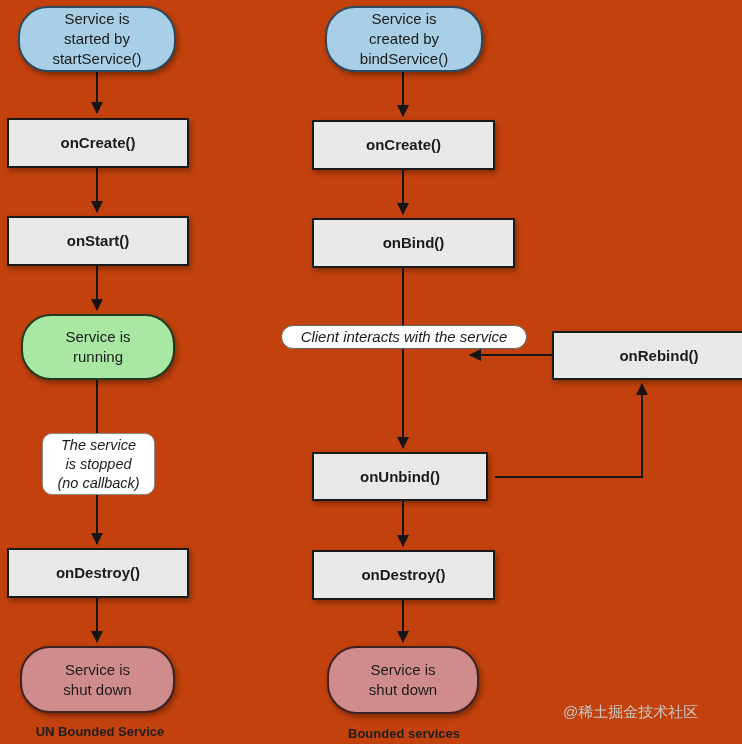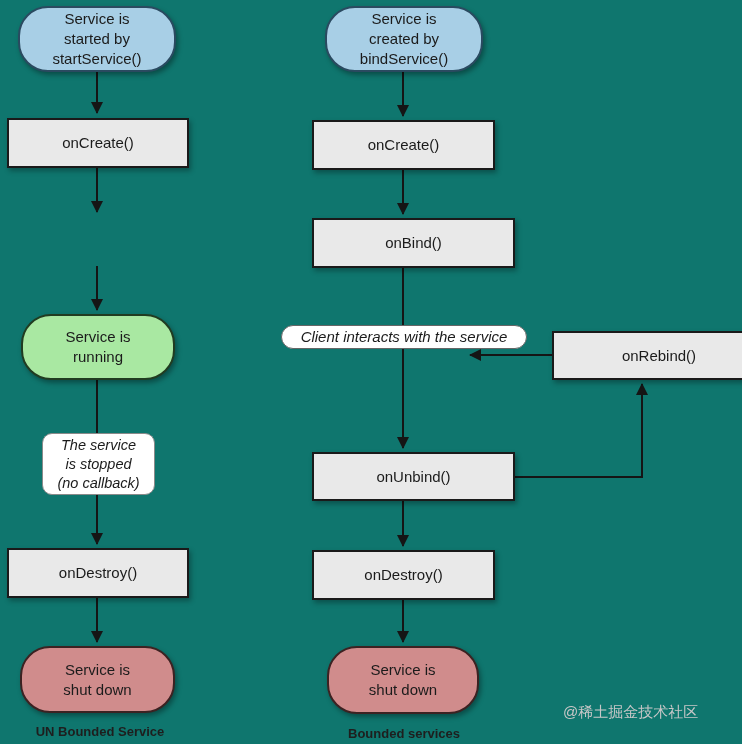--- a/index.html
+++ b/index.html
@@ -1,37 +1,38 @@
 <!DOCTYPE html>
 <html style="--blue_fill: #a8cfe6; --blue_border: #2a4a60; --green_fill: #a9e8a2; --green_border: #213c21; --pink_fill: #d08c8c; --pink_border: #3c2222; --gray_fill: #e9e9e9; --gray_border: #1a1a1a; --note_border: #8a8a8a; --arrow: #151515; --watermark_color: #c7c7c7;"><head>
 <meta charset="utf-8">
 <style>
   html,body { margin:0; padding:0; background:#ffffff; }
   #stage {
     position:relative; width:742px; height:744px; overflow:hidden;
-    background:#0f766e;
+    background:#c2410c;
     font-family:"Liberation Sans","DejaVu Sans",sans-serif;
     color:#1b1b1b;
   }
   #arrow-layer { position:absolute; left:0; top:0; z-index:1; pointer-events:none; }
   .node {
     position:absolute; box-sizing:border-box; z-index:2;
     display:flex; align-items:center; justify-content:center;
     text-align:center; font-size:15px; line-height:20px; white-space:pre-line;
   }
   .rounded {
     border:2.5px solid #222; border-radius:30px;
     box-shadow:2px 3px 5px rgba(0,0,0,0.35);
   }
   .blue  { background:var(--blue_fill);  border-color:var(--blue_border); }
   .green { background:var(--green_fill); border-color:var(--green_border); }
   .pink  { background:var(--pink_fill);  border-color:var(--pink_border); }
   .box {
     background:var(--gray_fill); border:2px solid var(--gray_border);
     box-shadow:2px 3px 5px rgba(0,0,0,0.3);
+    font-weight:bold;
   }
   .note {
     background:#ffffff; border:1.5px solid var(--note_border); border-radius:10px;
     font-style:italic; z-index:3; line-height:19px; font-size:14.5px;
   }
   .pill {
     background:#ffffff; border:1.5px solid #666; border-radius:12px;
     font-style:italic; z-index:3; font-size:15px; white-space:nowrap;
   }
   .flow-label {
@@ -48,21 +49,21 @@
   #n-onstart       { left:7px;   top:216px; width:182px; height:50px; }
   #n-running       { left:21px;  top:314px; width:154px; height:66px; }
   #n-stopnote      { left:42px;  top:433px; width:113px; height:62px; }
   #n-ondestroy-l   { left:7px;   top:548px; width:182px; height:50px; }
   #n-shutdown-l    { left:20px;  top:646px; width:155px; height:67px; }
   #lbl-left        { left:2px;   top:724px; width:196px; }
   #n-start-right   { left:325px; top:6px;   width:158px; height:66px; }
   #n-oncreate-r    { left:312px; top:120px; width:183px; height:50px; }
   #n-onbind        { left:312px; top:218px; width:203px; height:50px; }
   #n-clientnote    { left:281px; top:318px; width:246px; height:24px;margin-top:7px; }
-  #n-onunbind      { left:312px; top:452px; width:203px; height:49px; }
+  #n-onunbind      { left:312px; top:452px; width:176px; height:49px; }
   #n-onrebind      { left:552px; top:331px; width:214px; height:49px; }
   #n-ondestroy-r   { left:312px; top:550px; width:183px; height:50px; }
   #n-shutdown-r    { left:327px; top:646px; width:152px; height:68px; }
   #lbl-right       { left:308px; top:726px; width:192px; }
   #wm              { left:563px; top:703px; }
 </style>
 </head>
 <body>
 
 <div id="stage">
@@ -91,20 +92,21 @@
       <path d="M495 477 L642 477 L642 384" marker-end="url(#ah)"></path>
     </g>
   </svg>
 
   <div class="node rounded blue" id="n-start-left">Service is
 started by
 startService()</div>
 
   <div class="node box" id="n-oncreate-l">onCreate()</div>
 
+  <div class="node box" id="n-onstart">onStart()</div>
 
   <div class="node rounded green" id="n-running">Service is
 running</div>
 
   <div class="node note" id="n-stopnote">The service
 is stopped
 (no callback)</div>
 
   <div class="node box" id="n-ondestroy-l">onDestroy()</div>
 

